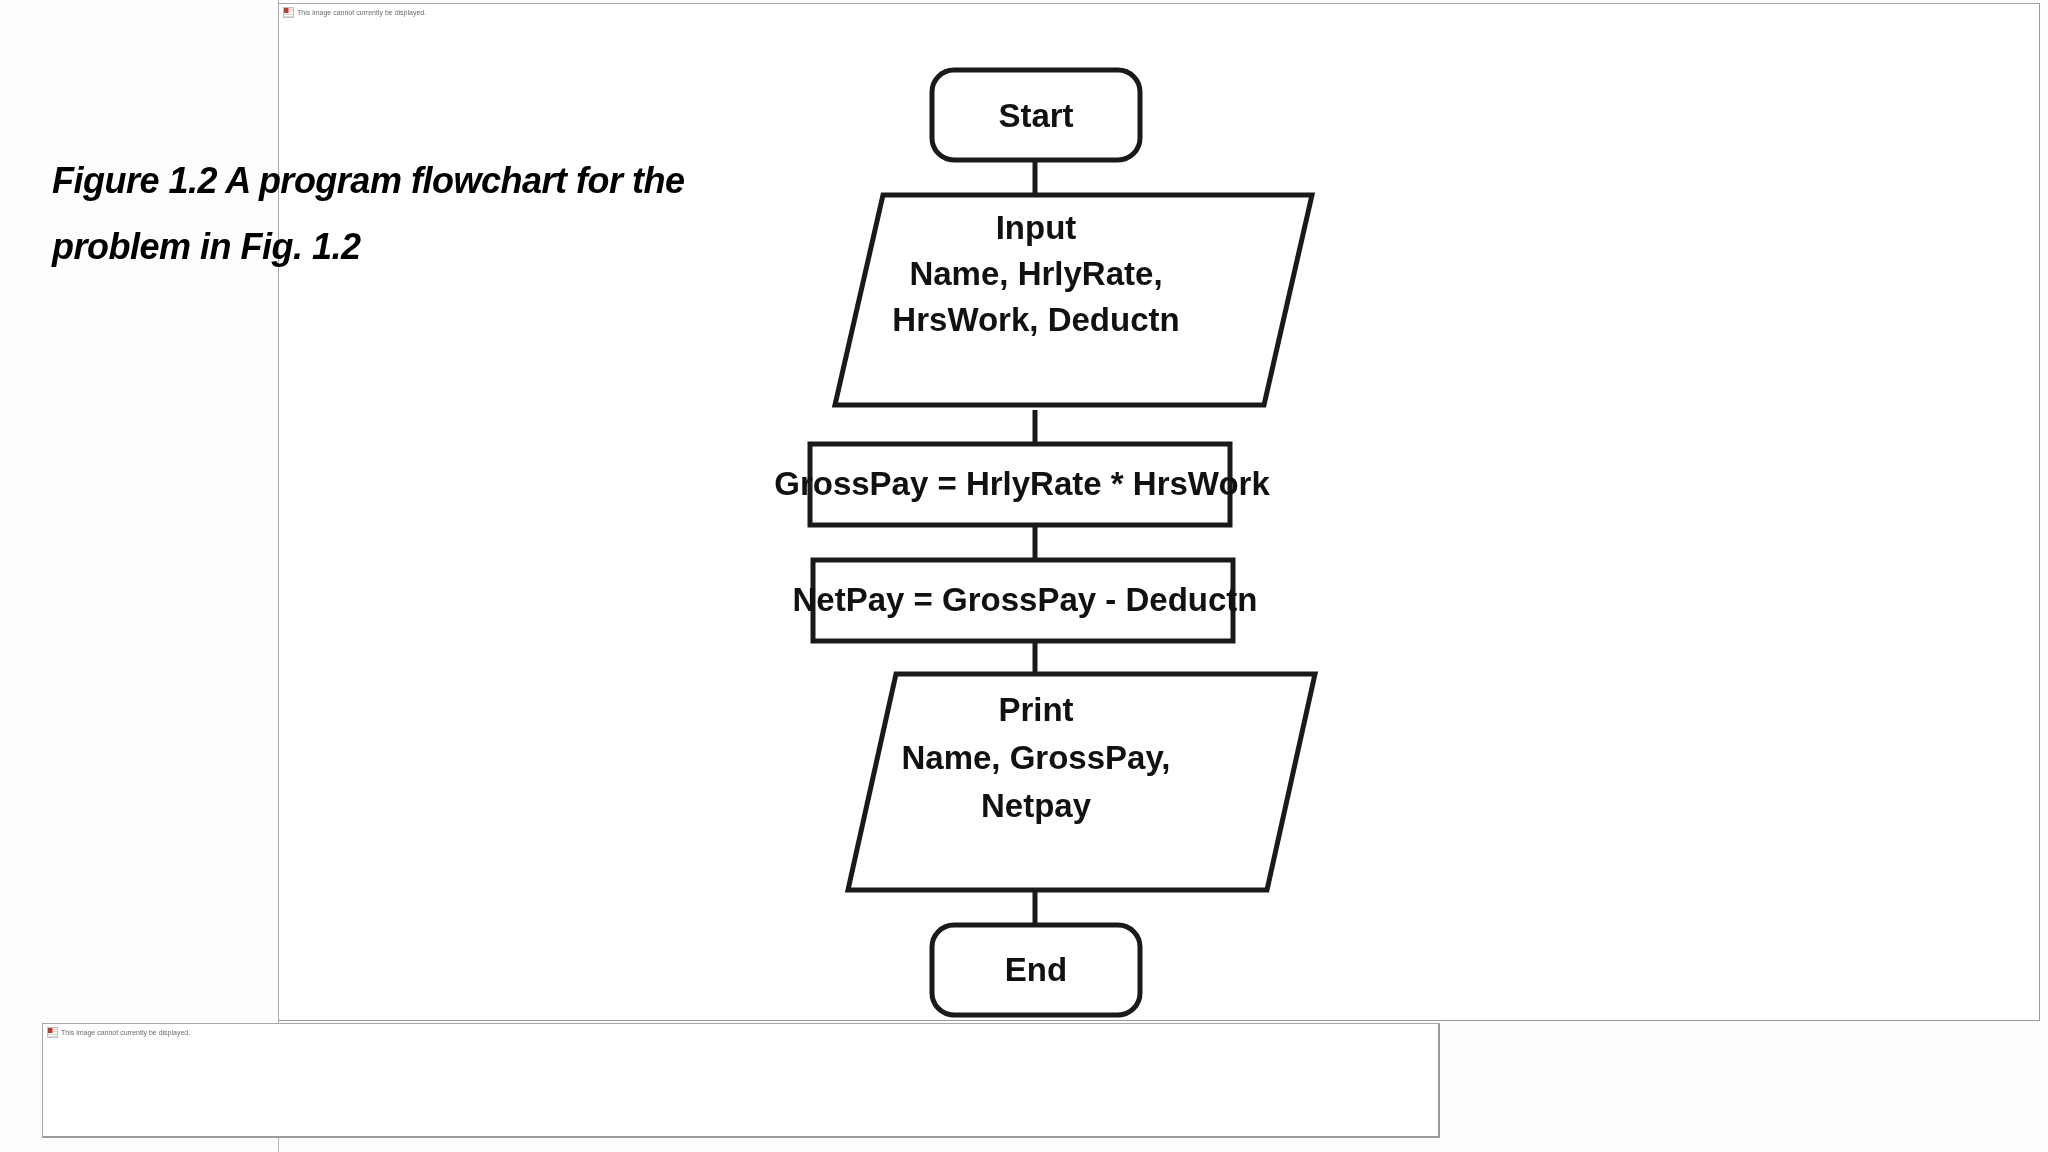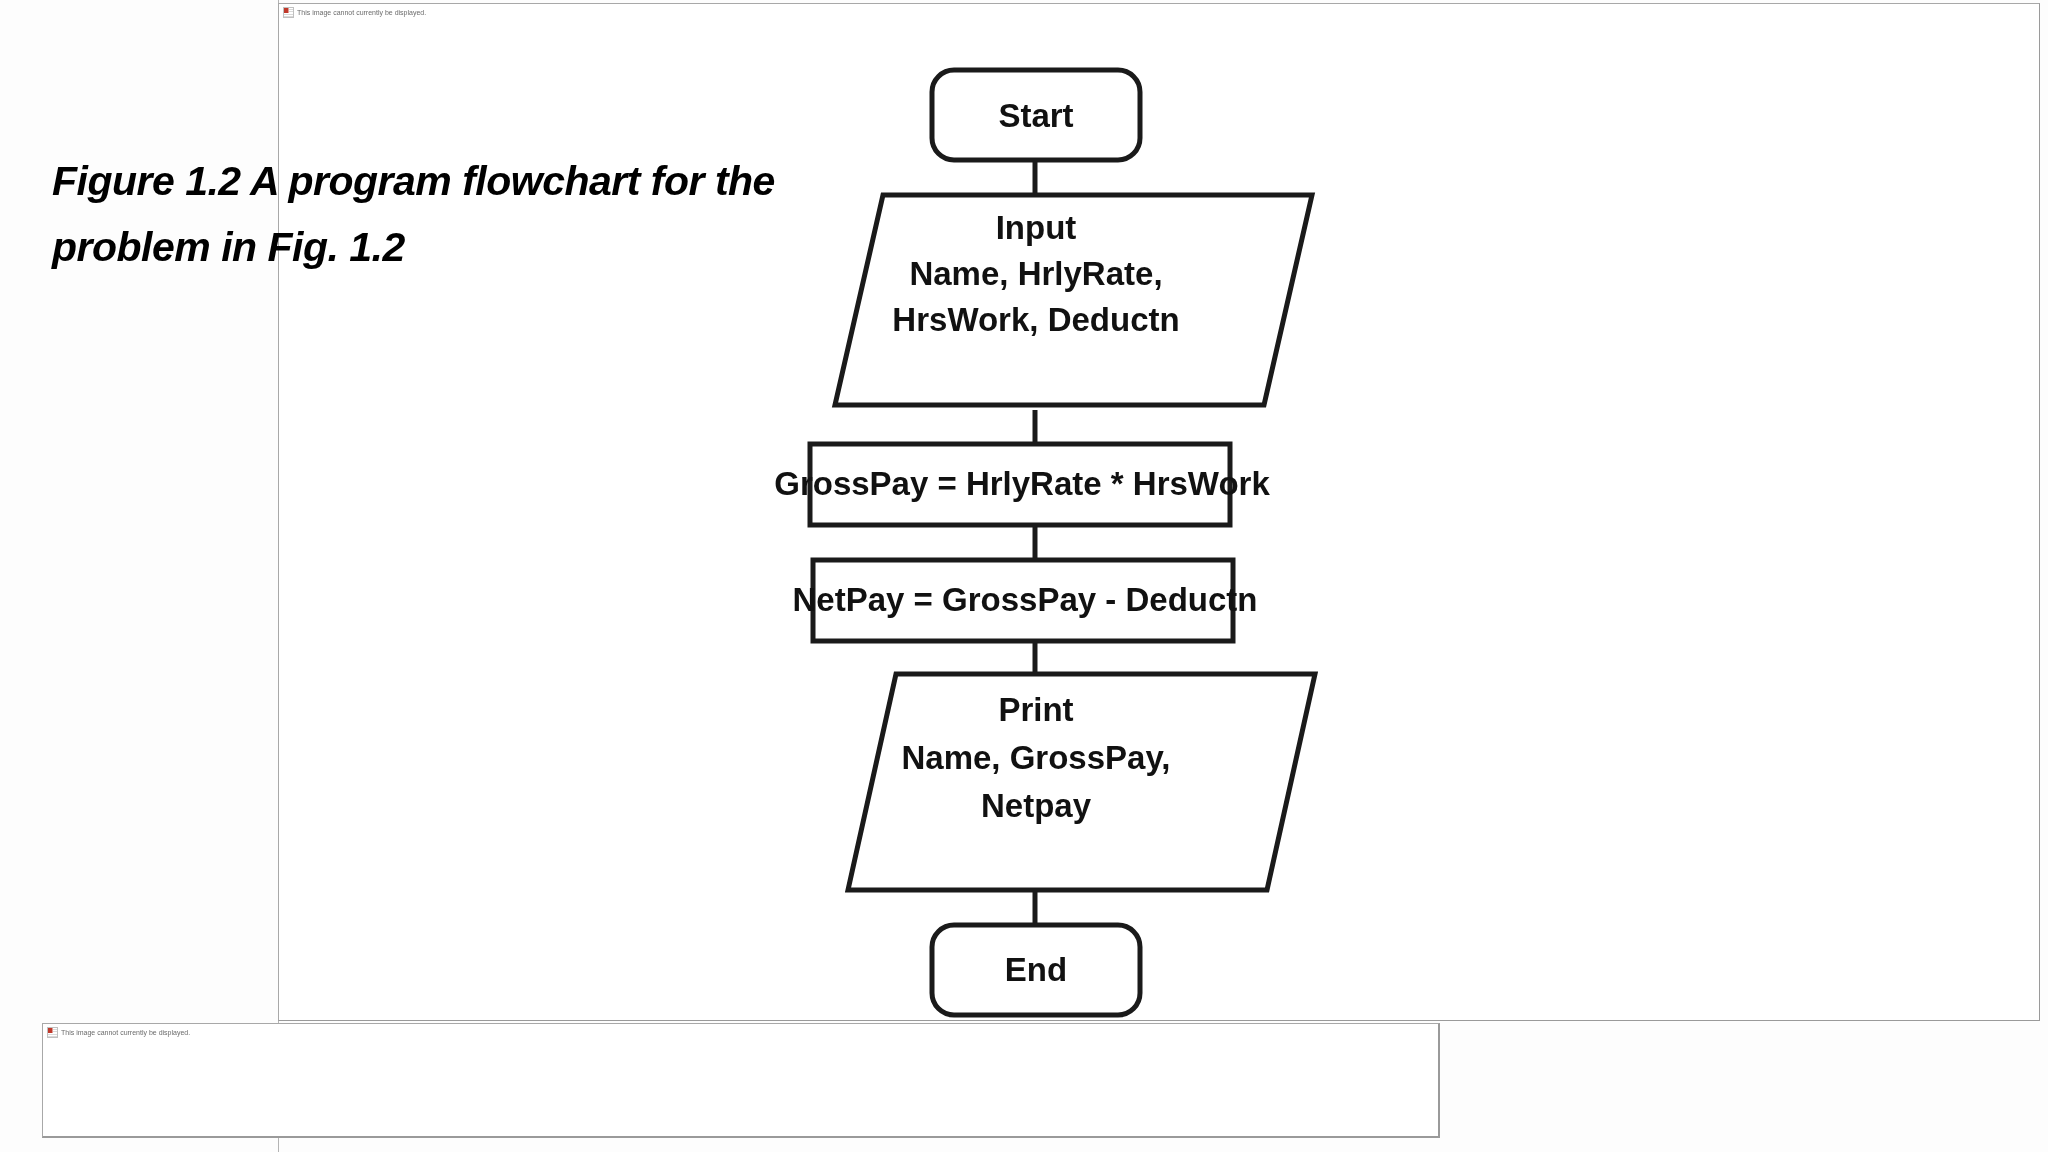--- a/index.html
+++ b/index.html
@@ -74,21 +74,21 @@
 
   
   .caption {
     position: absolute;
     left: 52px;
     top: 148px;
     width: 760px;
     font-family: "Liberation Sans", sans-serif;
     font-weight: bold;
     font-style: italic;
-    font-size: 41px;
+    font-size: 36px;
     line-height: 66px;
     color: #000000;
     letter-spacing: -0.5px;
     white-space: pre-line;
   }
 
   
   .flowchart {
     position: absolute;
     left: 700px;

